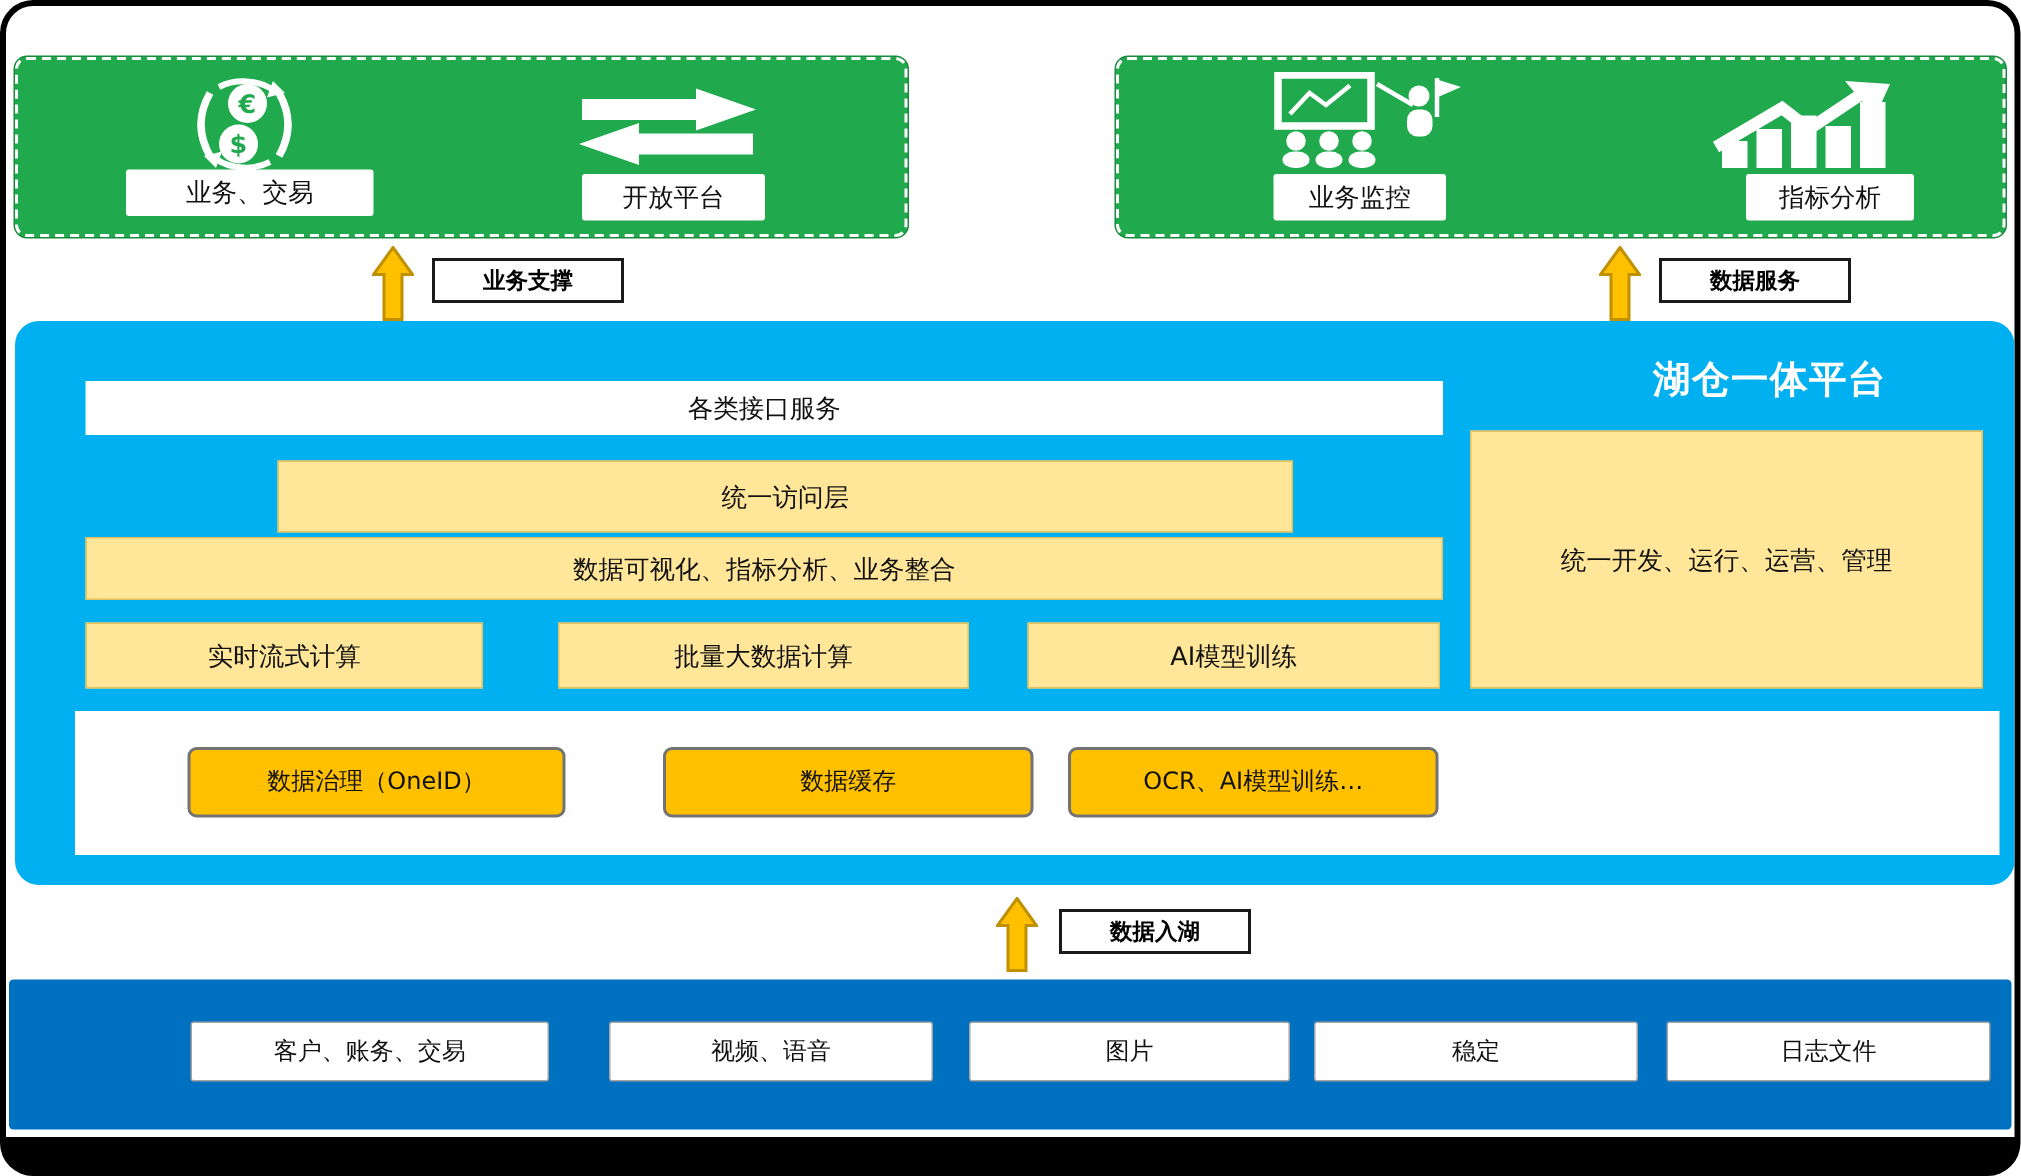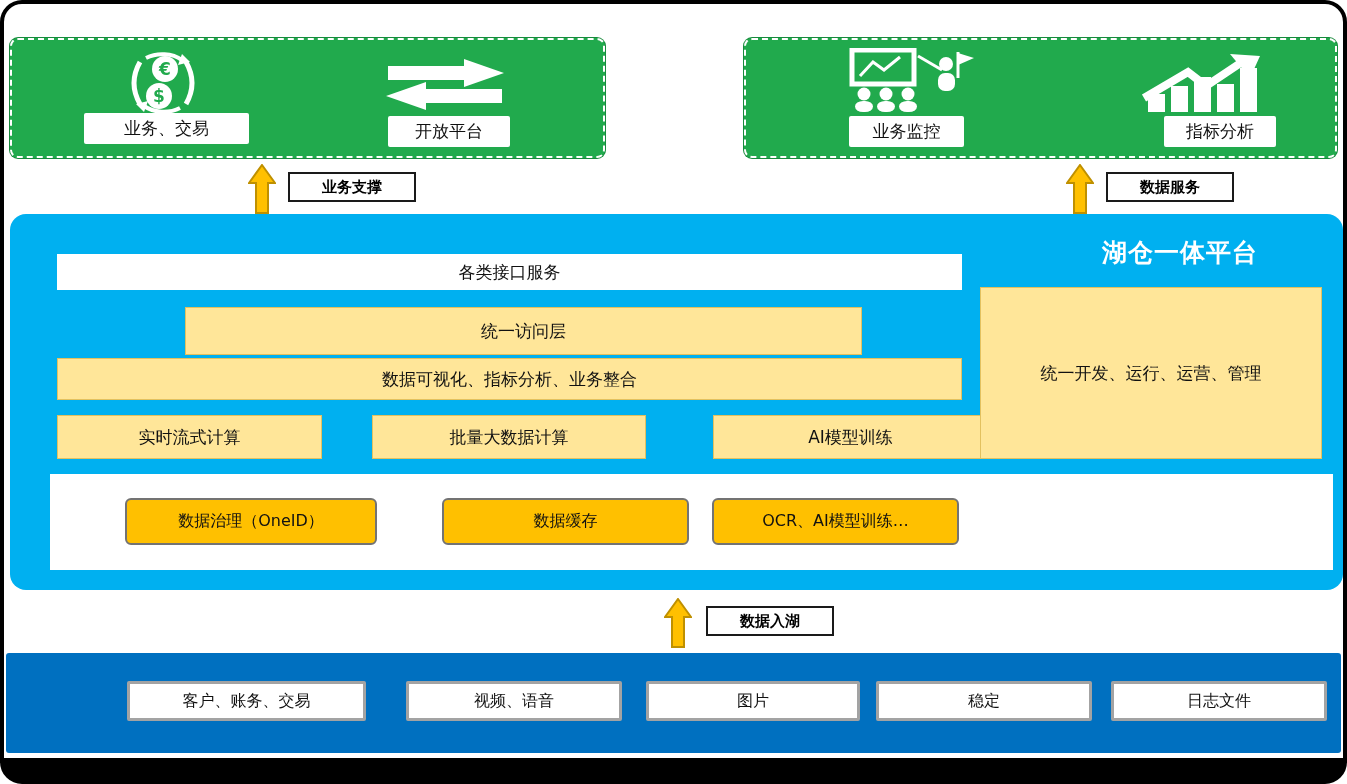--- a/index.html
+++ b/index.html
@@ -70,21 +70,21 @@
     display:flex; align-items:center; justify-content:center;
     color:#111; font-size:17px;
   }
   .bar-white  { background:#fff; }
   .bar-yellow { background:#FFE699; border:1px solid #e3c15f; }
   .interface-bar { left:47px;  top:40px;  width:905px; height:36px; }
   .access-bar    { left:175px; top:93px;  width:677px; height:48px; }
   .viz-bar       { left:47px;  top:144px; width:905px; height:42px; }
   .compute-1 { left:47px;  top:201px; width:265px; height:44px; }
   .compute-2 { left:362px; top:201px; width:274px; height:44px; }
-  .compute-3 { left:675px; top:201px; width:275px; height:44px;margin-left:28px; }
+  .compute-3 { left:675px; top:201px; width:275px; height:44px; }
   .mgmt-box  { left:970px; top:73px; width:342px; height:172px; font-size:17px; }
   .engines-panel {
     position:absolute;
     left:40px; top:260px; width:1283px; height:96px;
     background:#fff;
   }
   .engine-box {
     position:absolute;
     top:24px; height:47px;
     background:#FFC000;
@@ -101,21 +101,21 @@
   .sources-bar {
     position:absolute;
     left:2px; top:649px; width:1335px; height:100px;
     background:#0070C0;
     border-radius:3px;
   }
   .source-box {
     position:absolute;
     top:28px; height:40px;
     background:#fff;
-    border:3px solid #a3a3a3;
+    border:1px solid #a3a3a3;
     border-radius:2px;
     display:flex; align-items:center; justify-content:center;
     color:#111; font-size:16px;
   }
   .src-1 { left:121px;  width:239px; }
   .src-2 { left:400px;  width:216px; }
   .src-3 { left:640px;  width:214px; }
   .src-4 { left:870px;  width:216px; }
   .src-5 { left:1105px; width:216px; }
 </style>

